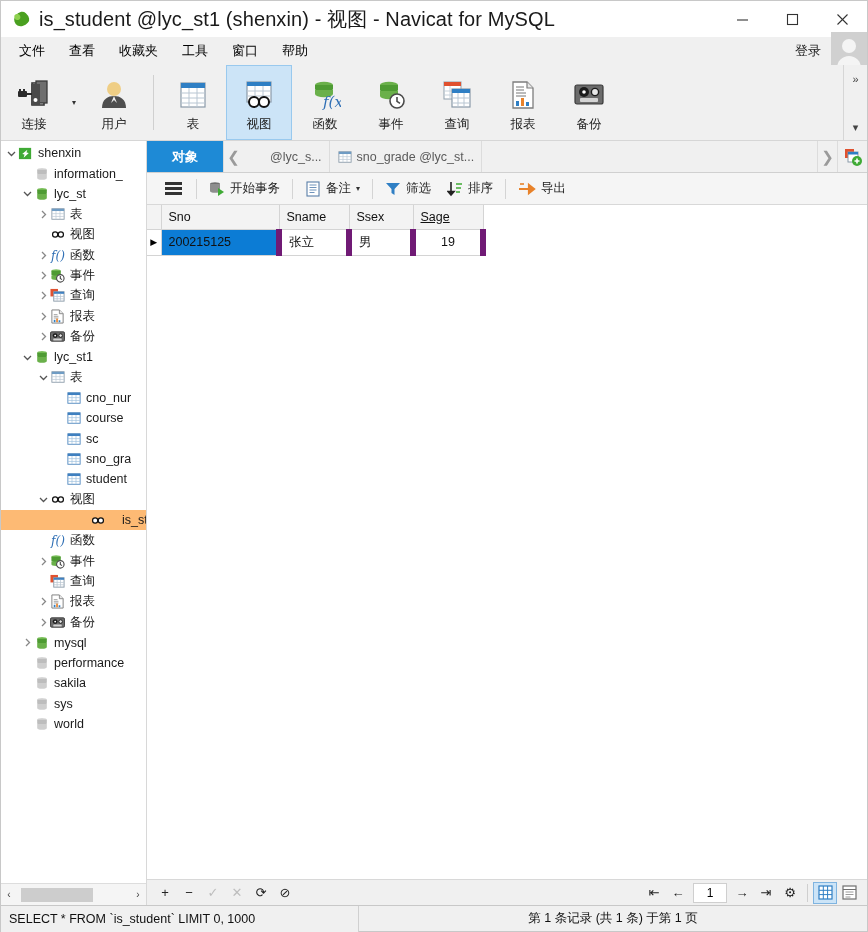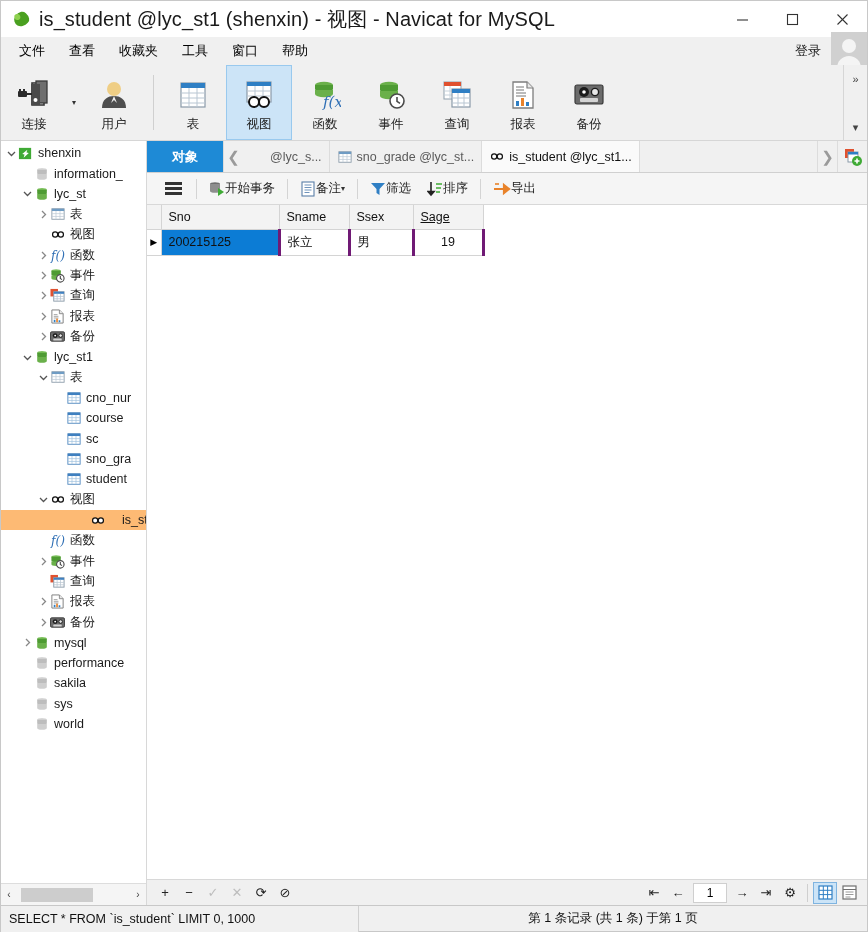--- a/index.html
+++ b/index.html
@@ -100,34 +100,34 @@
          color: #5a5a5a; border-right: 1px solid #dcdcdc; white-space: nowrap;
          max-width: 190px; overflow: hidden; }
   .tab.active { background: #fafafa; color: #111; }
   .tab .tico { width: 16px; flex: 0 0 16px; display: flex; align-items: center; justify-content: center; }
   .tab-new { width: 30px; display: flex; align-items: center; justify-content: center;
              border-left: 1px solid #dcdcdc; }
 
   
   .dtoolbar { height: 32px; flex: 0 0 32px; background: #f5f5f5; display: flex;
               align-items: center; border-bottom: 1px solid #d8d8d8; padding-left: 8px; }
-  .dt-btn { display: flex; align-items: center; padding: 0 8px; height: 26px;
+  .dt-btn { display: flex; align-items: center; gap: 5px; padding: 0 8px; height: 26px;
             font-size: 12.5px; color: #222; }
   .dt-sep { width: 1px; height: 20px; background: #d4d4d4; margin: 0 4px; }
   .hamburger { display: flex; flex-direction: column; gap: 2.5px; padding: 0 10px; }
   .hamburger i { display: block; width: 17px; height: 2.5px; background: #333; }
 
   
   .grid { flex: 1 1 auto; background: #fff; overflow: hidden; min-height: 0; }
   table.dg { border-collapse: collapse; table-layout: fixed; }
   table.dg th { background: #f3f3f3; border-right: 1px solid #d4d4d4;
                 border-bottom: 1px solid #d4d4d4; font-weight: normal; font-size: 12.5px;
                 text-align: left; padding: 4px 7px; height: 24px; color: #111; }
   table.dg th.rowhdr { width: 14px; padding: 0; background: #f3f3f3; }
-  table.dg td { border-right: 3px solid #701a75; border-bottom: 1px solid #d4d4d4;
+  table.dg td { border-right: 6px solid #701a75; border-bottom: 1px solid #d4d4d4;
                 font-size: 12.5px; padding: 3px 7px; height: 26px; color: #111;
                 overflow: hidden; white-space: nowrap; }
   table.dg td.rowhdr { width: 14px; padding: 0; text-align: center; background: #fff;
                        border-right: 1px solid #d4d4d4; color: #000; font-size: 9px; }
   td.selcell { background: #0c7cd5; color: #fff; }
   td.num { text-align: center; }
 
   
   .botnav { height: 26px; flex: 0 0 26px; background: #f0f0f0; display: flex;
             align-items: center; border-top: 1px solid #d8d8d8; padding: 0 6px; }
@@ -773,30 +773,20 @@
             </div>
             <div class="tab">
               <span class="tico">
                 <svg width="14" height="14" viewBox="0 0 16 16">
                   <rect x="1" y="2" width="14" height="12" fill="#fff" stroke="#8a9aa8" stroke-width="1"></rect>
                   <rect x="1" y="2" width="14" height="2.6" fill="#6f9cc4"></rect>
                   <path d="M5.7 4.6 v9.4 M10.3 4.6 v9.4 M1 7.6 h14 M1 10.8 h14" stroke="#bcc8d4" stroke-width="0.8"></path>
                 </svg>
               </span>
               <span>sno_grade @lyc_st...</span>
-            </div>
-            <div class="tab active">
-              <span class="tico">
-                <svg width="16" height="13" viewBox="0 0 16 16">
-                  <circle cx="4.5" cy="8" r="3.2" fill="#fff" stroke="#111" stroke-width="1.5"></circle>
-                  <circle cx="11.5" cy="8" r="3.2" fill="#fff" stroke="#111" stroke-width="1.5"></circle>
-                  <path d="M7.7 7.6 h0.6" stroke="#111" stroke-width="1.5"></path>
-                </svg>
-              </span>
-              <span>is_student @lyc_st1...</span>
             </div>
           </div>
         <div class="tabscroll-r">❯</div>
         <div class="tab-new">
           <svg width="20" height="20" viewBox="0 0 20 20">
             <rect x="2" y="2" width="9" height="9" fill="#e0512f"></rect>
             <rect x="5" y="5" width="10" height="10" fill="#fff" stroke="#8a9aa8" stroke-width="1"></rect>
             <rect x="5" y="5" width="10" height="2.5" fill="#2f7fc4"></rect>
             <circle cx="14" cy="14" r="5" fill="#3faa35"></circle>
             <path d="M14 11.5 v5 M11.5 14 h5" stroke="#fff" stroke-width="1.6"></path>

